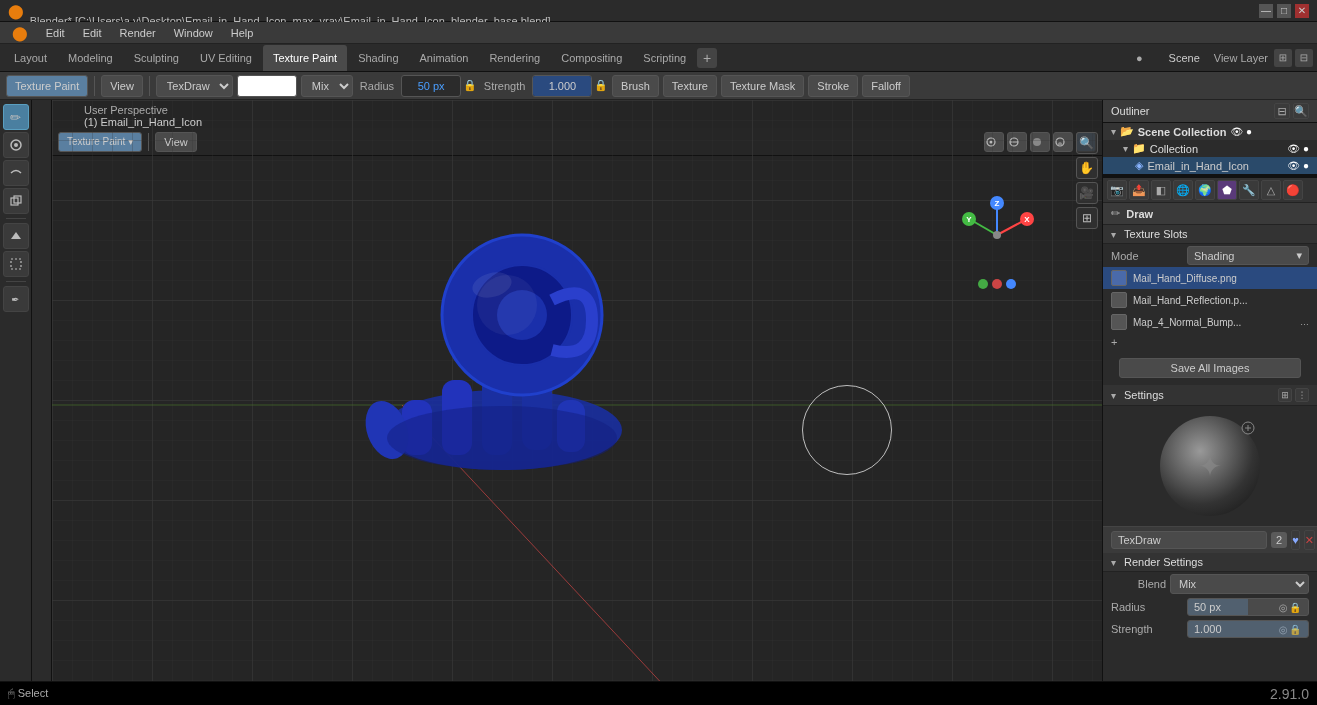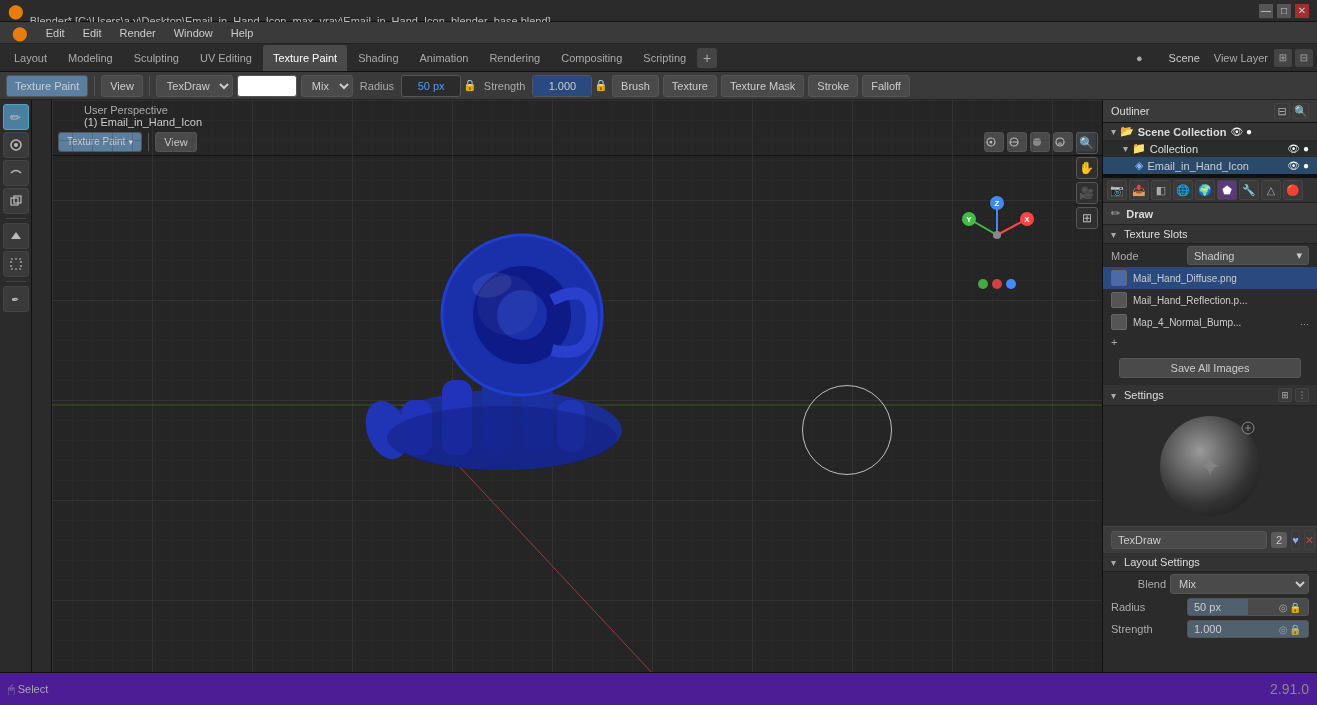--- a/index.html
+++ b/index.html
@@ -257,22 +257,22 @@
       position: absolute;
       width: 90px; height: 90px;
       border: 1px solid rgba(255,255,255,0.7);
       border-radius: 50%;
       top: 285px; left: 750px;
       pointer-events: none;
     }
 
     
     .bottom-bar {
-      height: 33px;
-      background: #4c1d95;
+      height: 24px;
+      background: #000000;
       display: flex;
       align-items: center;
       justify-content: space-between;
       padding: 0 8px;
       border-top: 1px solid #111;
       flex-shrink: 0;
     }
     .bottom-left { display: flex; align-items: center; gap: 8px; color: #aaa; }
     .bottom-right { color: #888; font-size: 14px; }
     .vp-btn {
@@ -906,21 +906,21 @@
 
       <div class="brush-name-row">
         <input class="brush-name-input" value="TexDraw" type="text" style="">
         <div class="brush-count">2</div>
         <button class="icon-btn" style="color:#88aaff;">♥</button>
         <button class="icon-btn" style="color:#cc4444;">✕</button>
       </div>
 
       <div class="props-section-title">
         <span class="collapse-arrow">▾</span>
-        <span>Layout Settings</span>
+        <span>Render Settings</span>
       </div>
 
       <div class="blend-row">
         <span class="blend-label">Blend</span>
         <select class="blend-select">
           <option>Mix</option>
         </select>
       </div>
 
       <div class="props-row">

